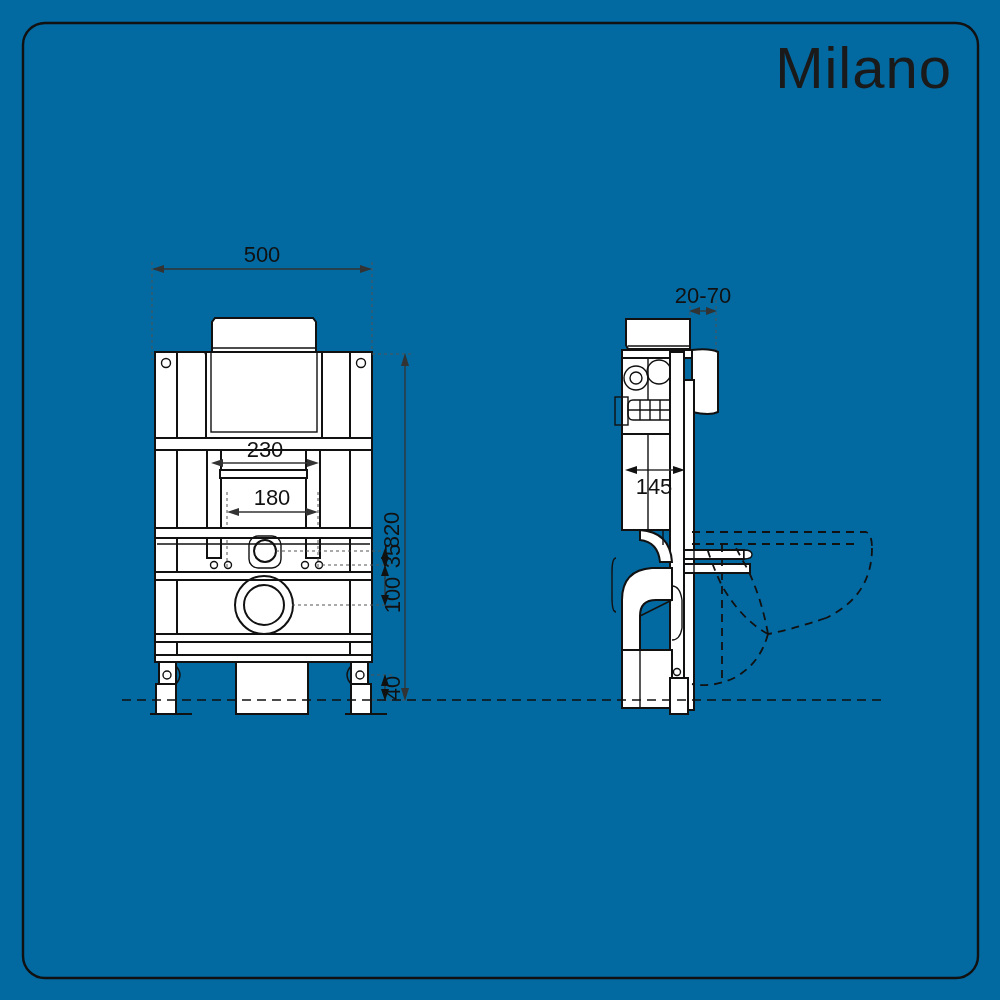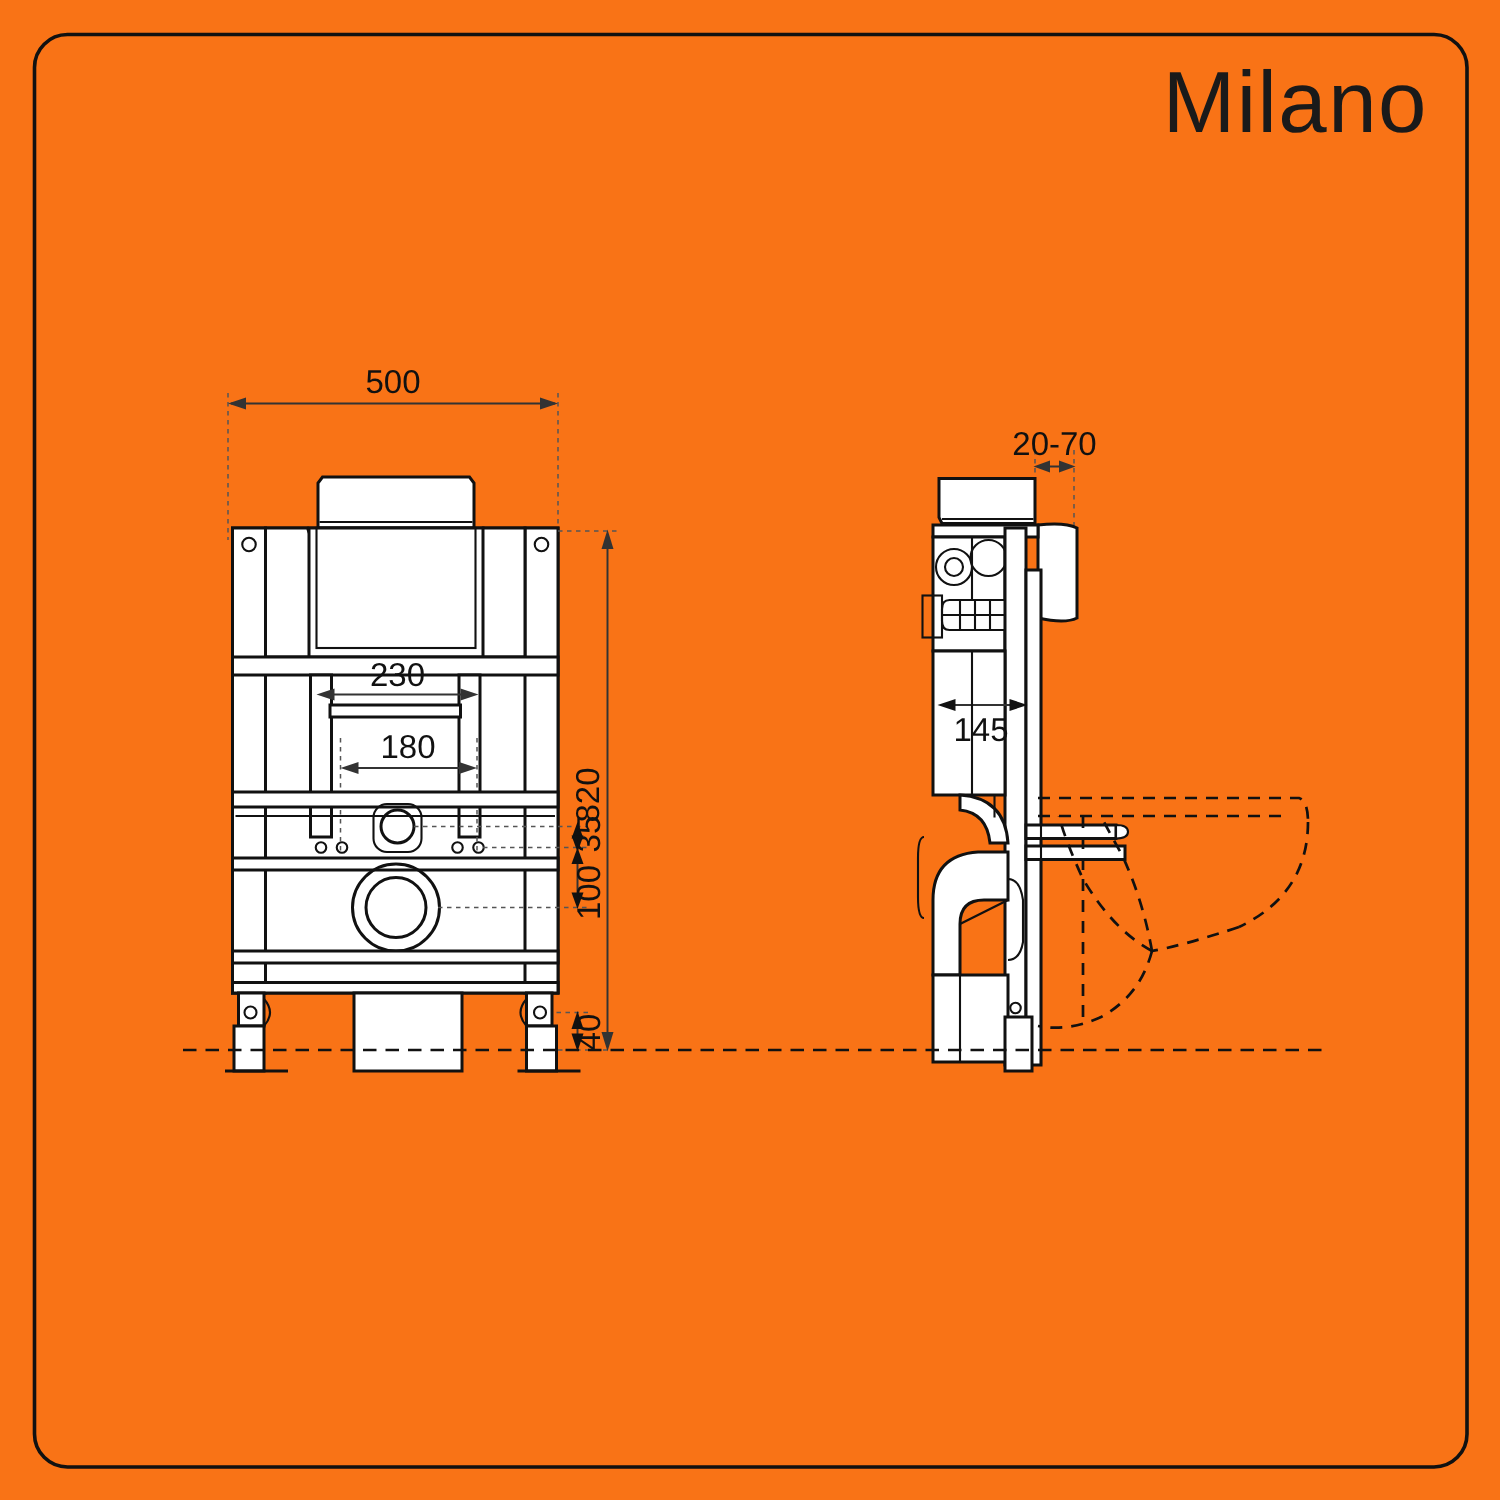--- a/index.html
+++ b/index.html
@@ -4,21 +4,21 @@
 <style>
   html, body {
     margin: 0;
     padding: 0;
     background: #ffffff;
   }
   #page {
     position: relative;
     width: 1000px;
     height: 1000px;
-    background: #f97316;
+    background: #0369a1;
     font-family: "Liberation Sans", sans-serif;
     overflow: hidden;
   }
   #drawing-svg {
     position: absolute;
     left: 0;
     top: 0;
     width: 1000px;
     height: 1000px;
   }

